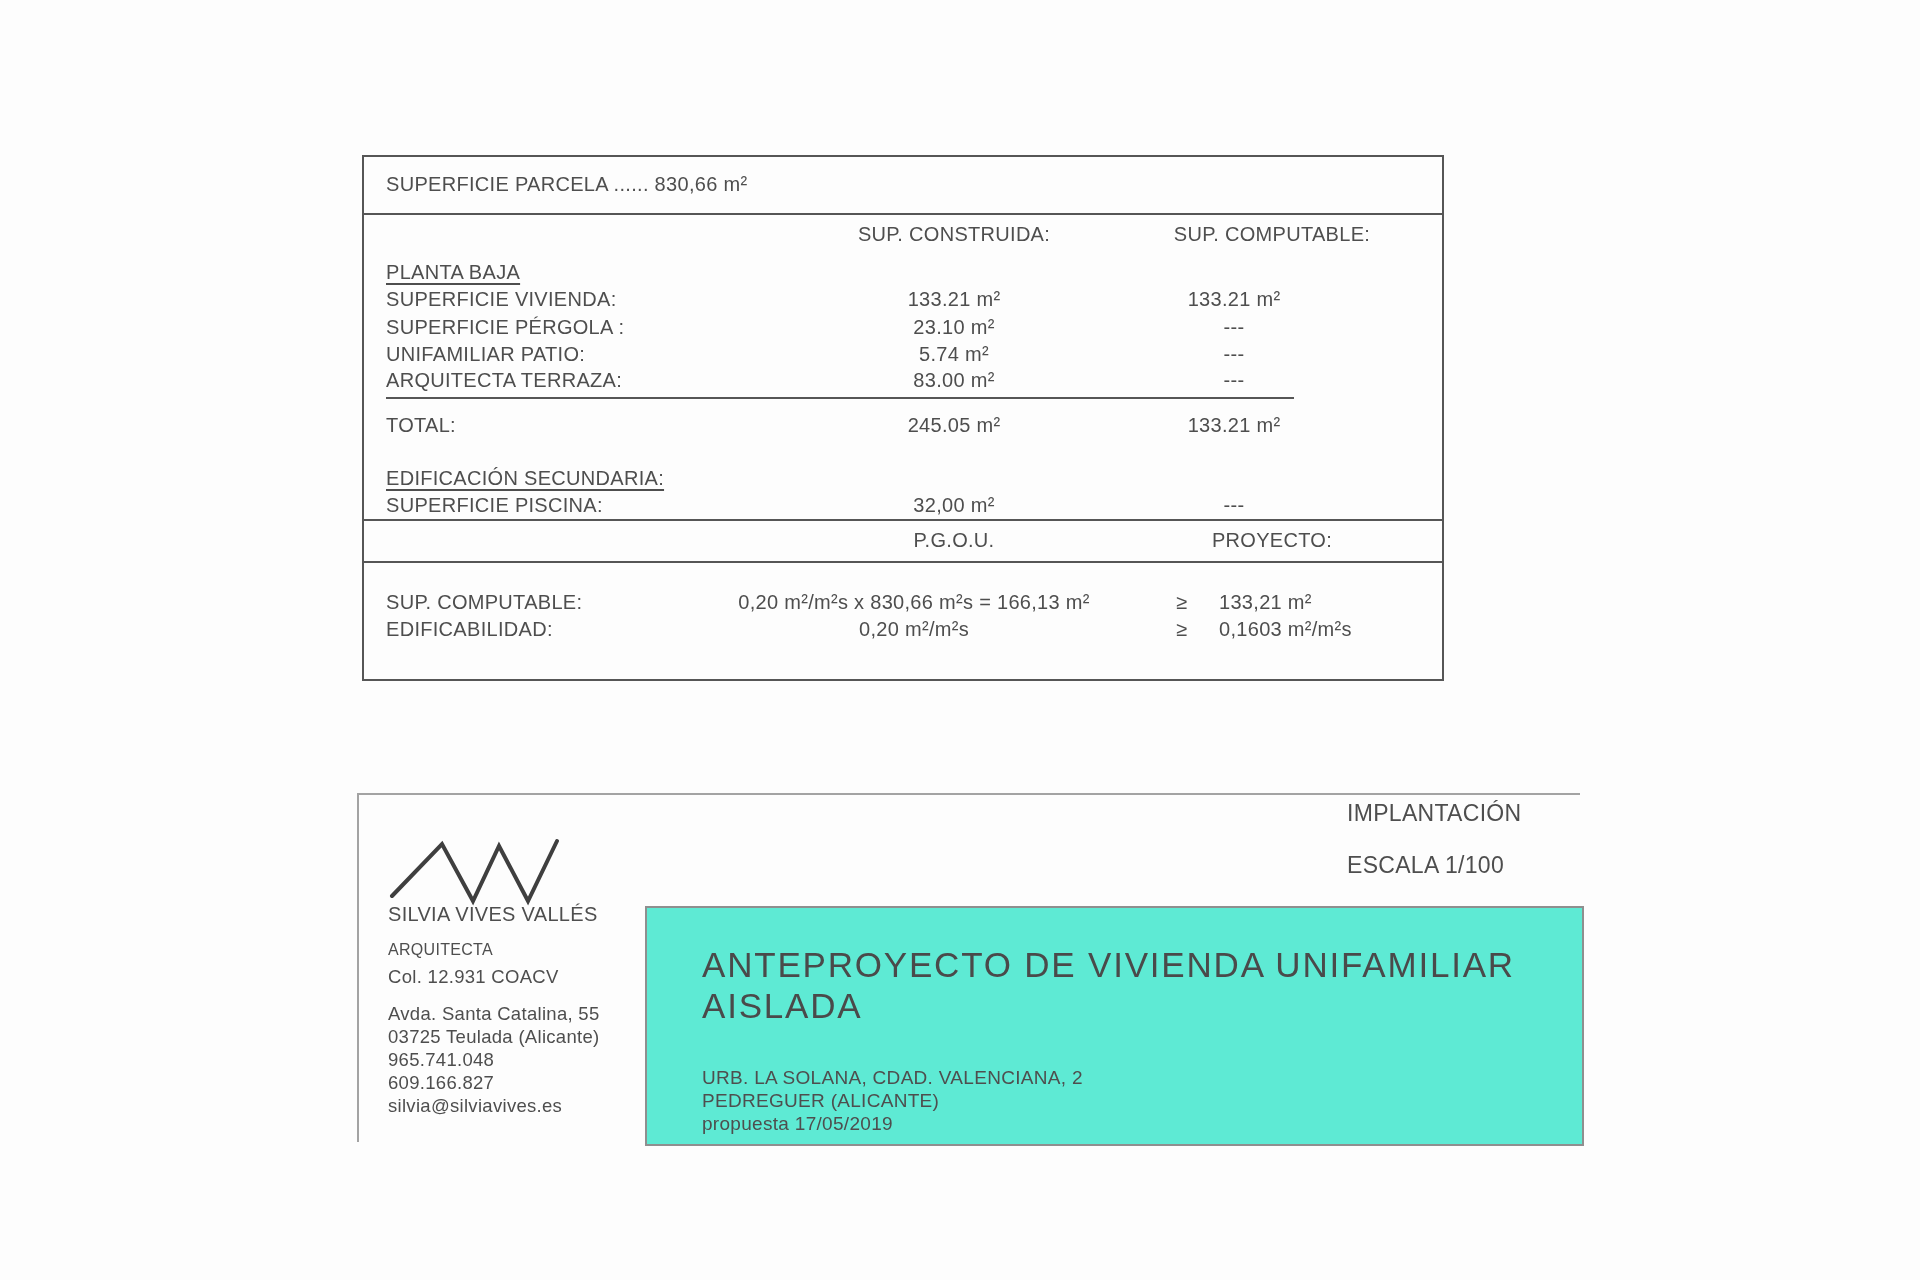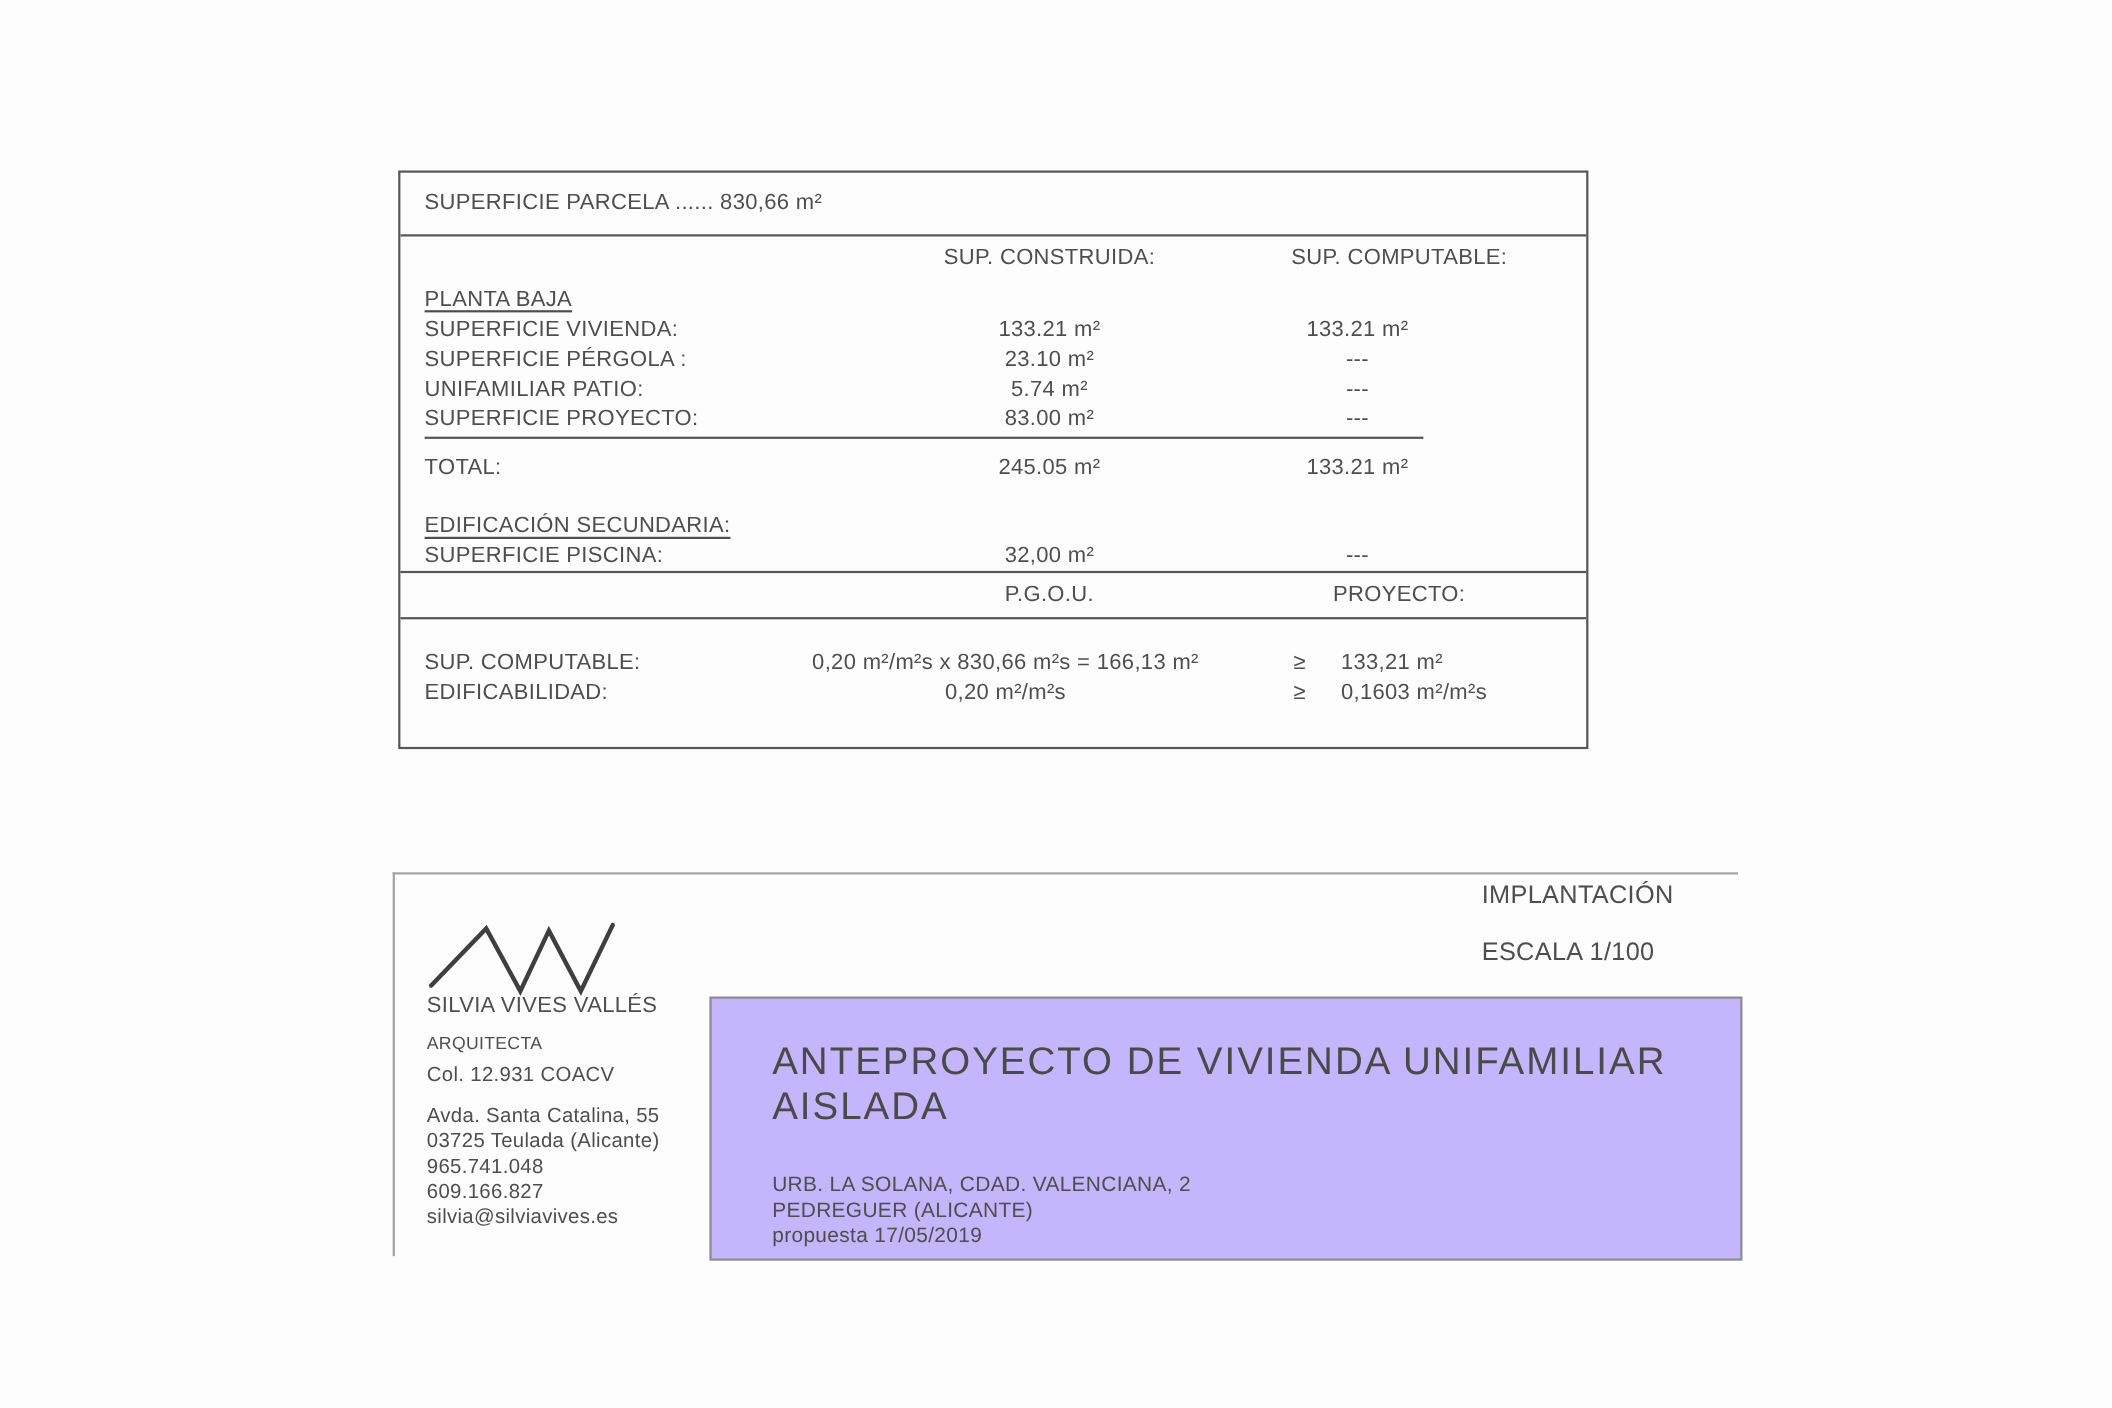--- a/index.html
+++ b/index.html
@@ -27,21 +27,21 @@
   .tb-line{position:absolute;background:#a3a3a3;}
   #sheet-name{position:absolute;left:1347px;top:800px;font-size:23px;}
   #sheet-scale{position:absolute;left:1347px;top:852px;font-size:23px;}
   #architect-logo{position:absolute;left:388px;top:834px;}
   #architect-name{position:absolute;left:388px;top:903px;font-size:20px;}
   #architect-role{position:absolute;left:388px;top:941px;font-size:16px;}
   #architect-license{position:absolute;left:388px;top:966px;font-size:18.5px;}
   #architect-contact{position:absolute;left:388px;top:1002px;font-size:18.5px;line-height:23px;}
   #project-box{
     position:absolute;left:645px;top:906px;width:935px;height:236px;
-    border:2px solid #8f8f8f;background:#c4b5fd;
+    border:2px solid #8f8f8f;background:#5eead4;
   }
   #project-title{position:absolute;left:55px;top:36px;font-size:35px;line-height:41px;letter-spacing:1.8px;color:#4a4a4a;}
   #project-address{position:absolute;left:55px;top:158px;font-size:19px;line-height:23px;}
 </style>
 </head>
 <body>
 
 <div id="page">
 
   <div id="area-table">
@@ -69,21 +69,21 @@
       <span class="lbl">SUPERFICIE PÉRGOLA :</span>
       <span class="colA">23.10 m²</span>
       <span class="colB">---</span>
     </div>
     <div class="trow" style="top:186px">
       <span class="lbl">UNIFAMILIAR PATIO:</span>
       <span class="colA">5.74 m²</span>
       <span class="colB">---</span>
     </div>
     <div class="trow" style="top:212px">
-      <span class="lbl">SUPERFICIE PROYECTO:</span>
+      <span class="lbl">ARQUITECTA TERRAZA:</span>
       <span class="colA">83.00 m²</span>
       <span class="colB">---</span>
     </div>
 
     <div class="hline" style="top:240px;left:22px;width:908px;height:1.8px"></div>
 
     <div class="trow" style="top:257px">
       <span class="lbl">TOTAL:</span>
       <span class="colA">245.05 m²</span>
       <span class="colB">133.21 m²</span>

